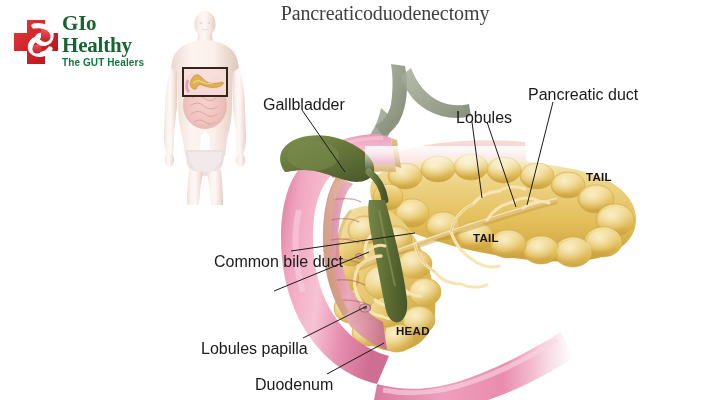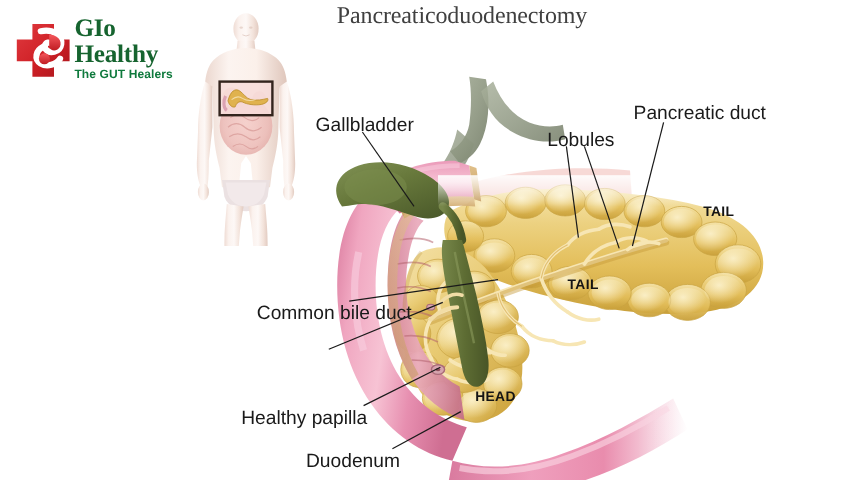--- a/index.html
+++ b/index.html
@@ -519,20 +519,20 @@
       <line x1="274" y1="291" x2="369" y2="252"></line>
       <line x1="303" y1="338" x2="367" y2="306"></line>
       <line x1="327" y1="374" x2="384" y2="343"></line>
     </g>
   </svg>
 
   <div class="label" style="left:263px; top:98px;">Gallbladder</div>
   <div class="label" style="left:456px; top:111px;">Lobules</div>
   <div class="label" style="left:528px; top:88px;">Pancreatic duct</div>
   <div class="label" style="left:182px; top:255px;margin-left:32px;">Common bile duct</div>
-  <div class="label" style="left:201px; top:342px;">Healthy papilla</div>
+  <div class="label" style="left:201px; top:342px;">Lobules papilla</div>
   <div class="label" style="left:255px; top:378px;">Duodenum</div>
 
   <div class="organ-label" style="left:586px; top:171px;">TAIL</div>
   <div class="organ-label" style="left:473px; top:232px;">TAIL</div>
   <div class="organ-label" style="left:396px; top:325px;">HEAD</div>
 
 </div>
 
 </body></html>

